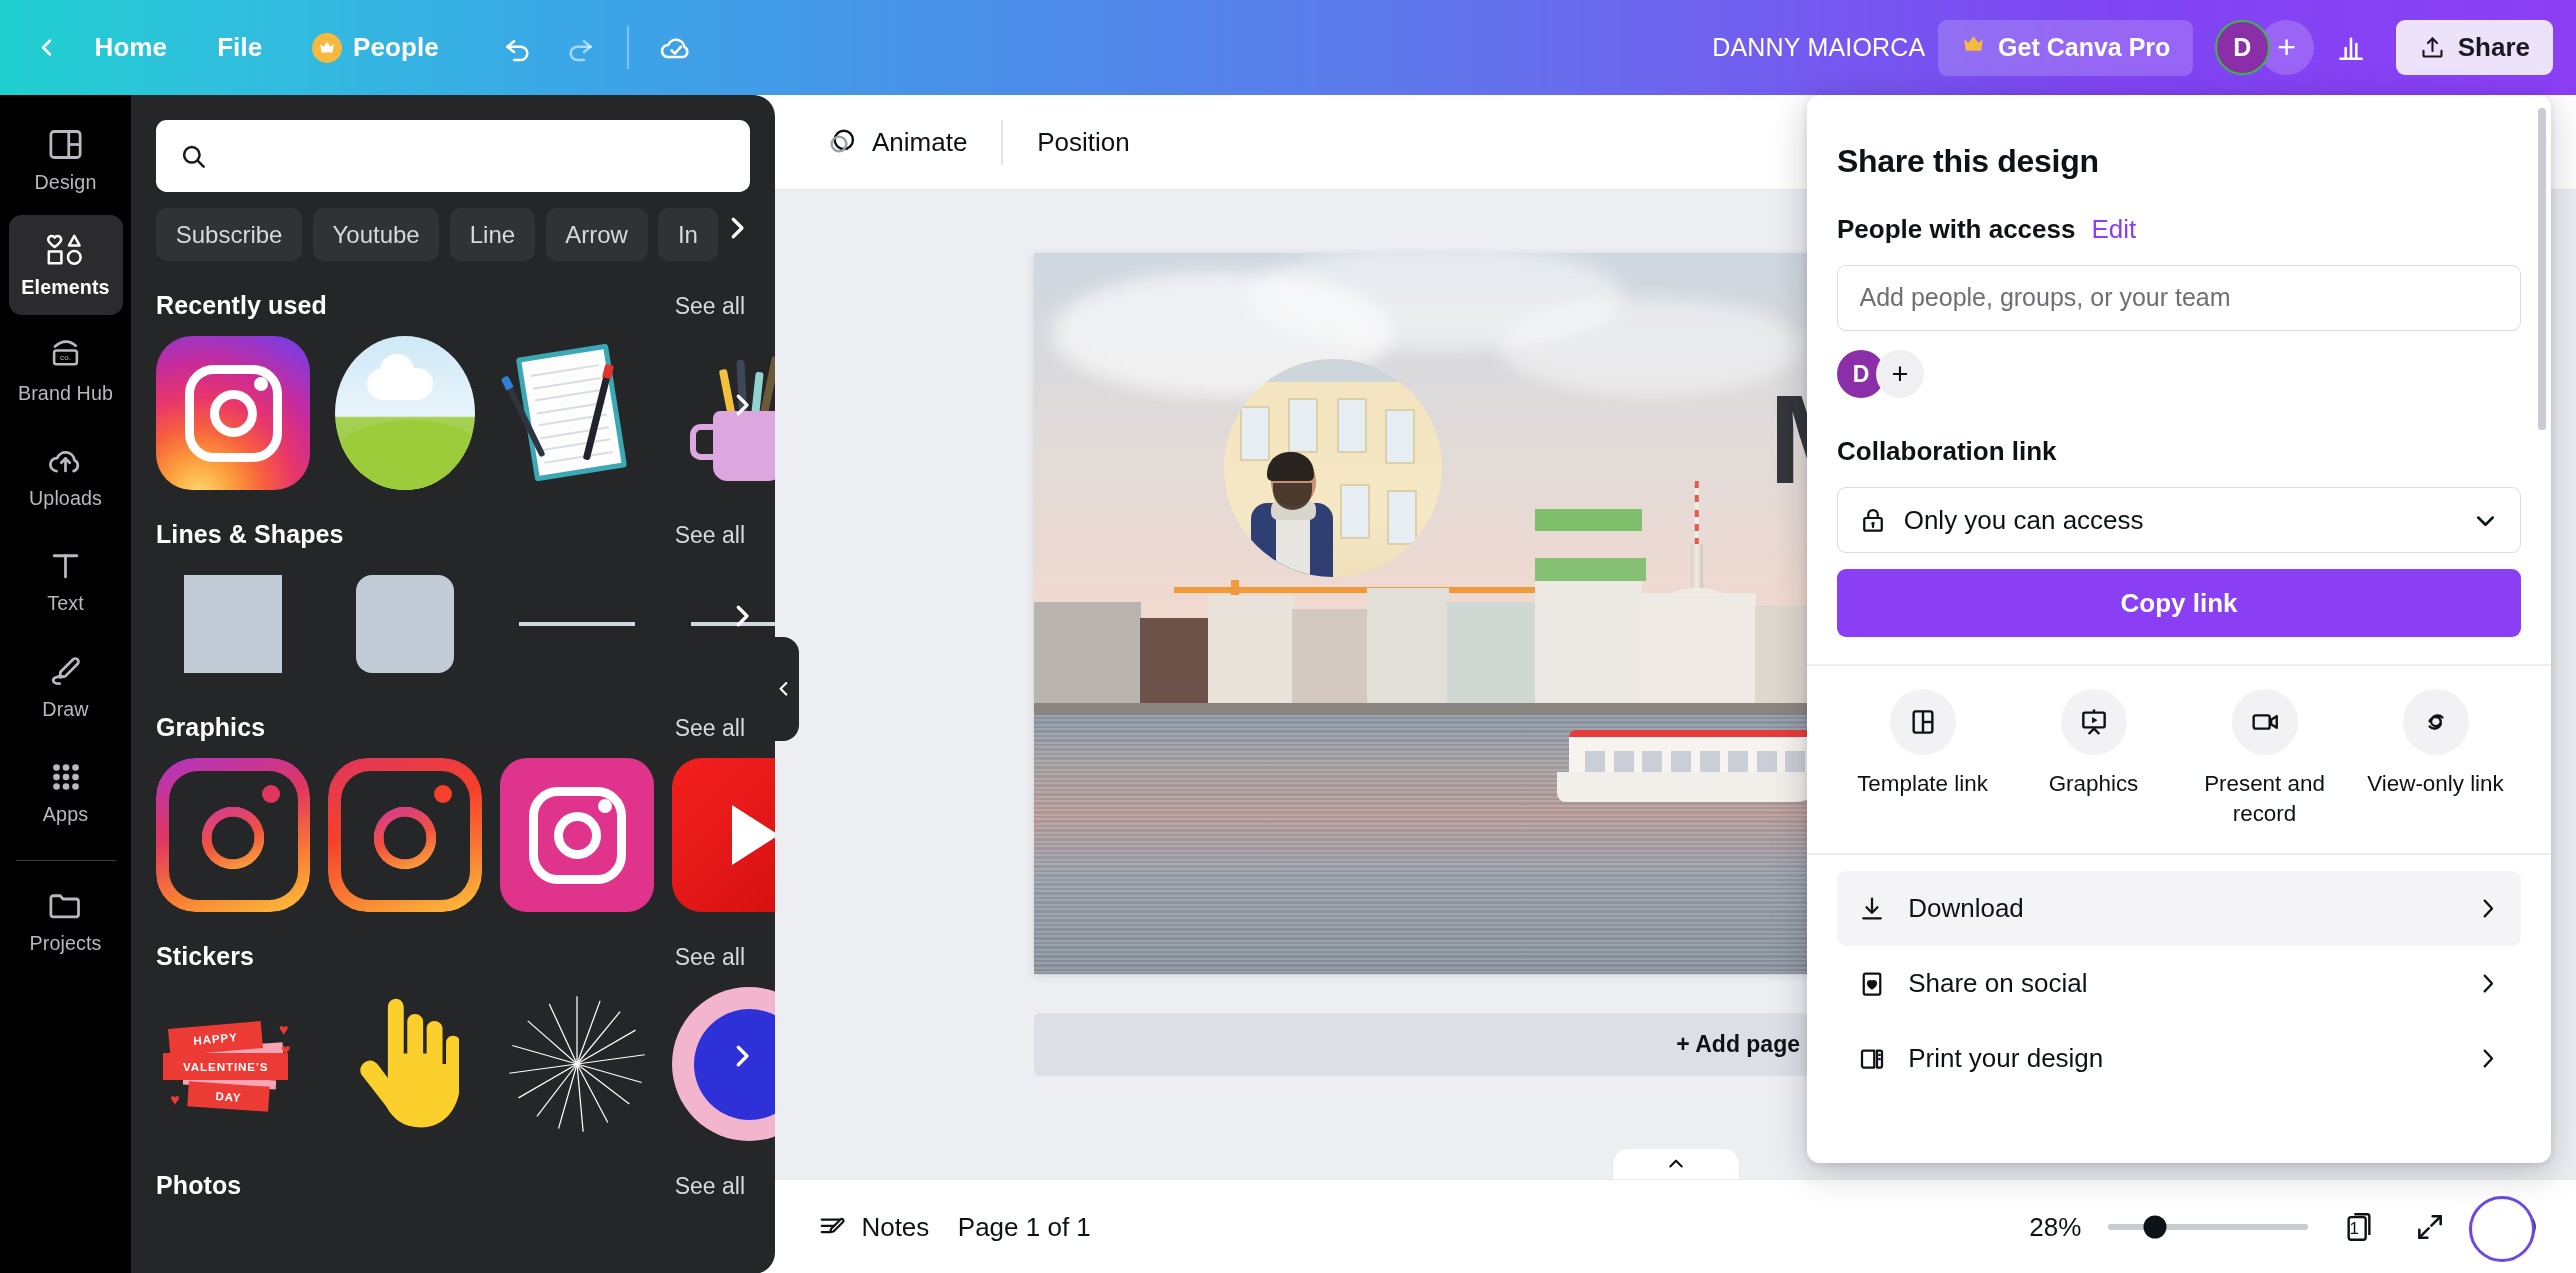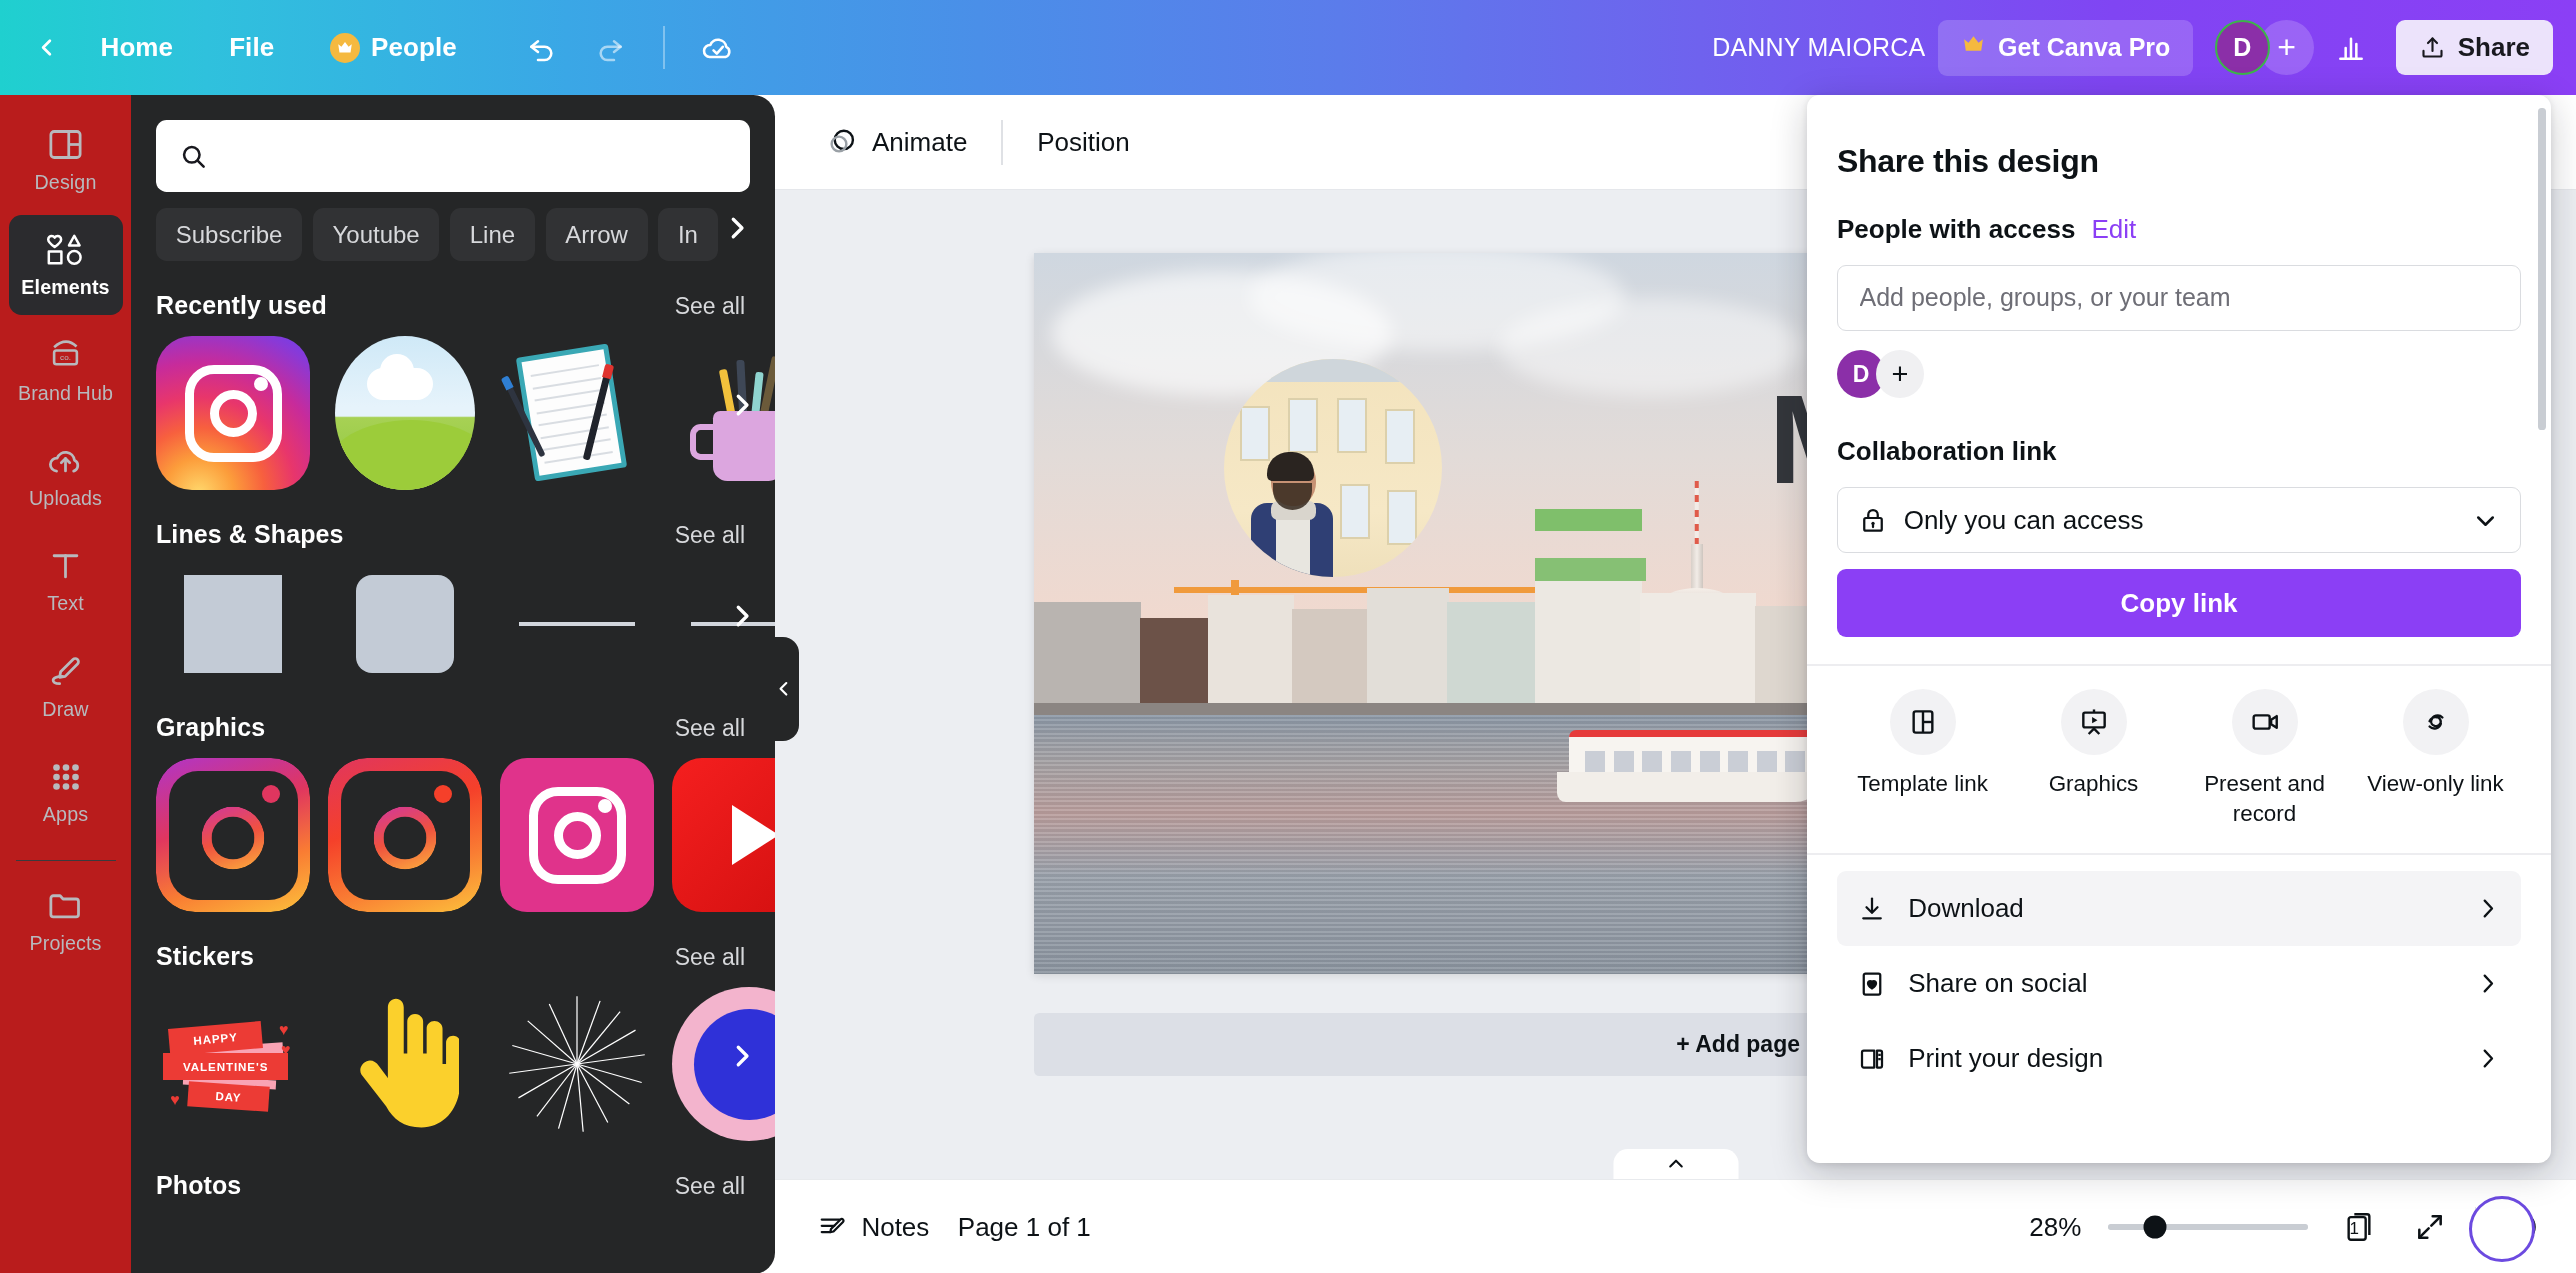--- a/index.html
+++ b/index.html
@@ -10,21 +10,21 @@
     -webkit-font-smoothing: antialiased;
   }
   .app { position: relative; width: 2576px; height: 1274px; }
 
   
   .topbar {
     position: absolute; left: 0; top: 0; width: 2576px; height: 95px;
     background: linear-gradient(90deg, #1fd0cf 0%, #2fc1dd 8%, #3aa7e6 22%, #4a8fe8 38%, #5b7ceb 52%, #6f62ee 66%, #8045f3 82%, #8b3ff5 100%);
     display: flex; align-items: center; z-index: 40;
   }
-  .tb-left { display: flex; align-items: center; padding-left: 27px; gap: 13px; }
+  .tb-left { display: flex; align-items: center; padding-left: 27px; gap: 7px; }
   .tb-chev {
     width: 39px; height: 39px; display: flex; align-items: center; justify-content: center;
     color: #fff; cursor: pointer;
   }
   .tb-btn {
     color: #ffffff; font-size: 26px; font-weight: 600; letter-spacing: 0.1px;
     padding: 10.7px 21.5px; border-radius: 9px; cursor: pointer;
     display: flex; align-items: center; gap: 10.7px; white-space: nowrap;
   }
   .crown {
@@ -61,21 +61,21 @@
   }
   .share-btn {
     background: #ece3fb; color: #19191f; border-radius: 9px;
     padding: 11.6px 23px; font-size: 26px; font-weight: 600;
     display: flex; align-items: center; gap: 11.6px; cursor: pointer; margin-left: 9px;
   }
 
   
   .rail {
     position: absolute; left: 0; top: 95px; width: 131px; height: 1179px;
-    background: #b91c1c; display: flex; flex-direction: column;
+    background: #000000; display: flex; flex-direction: column;
     align-items: center; padding-top: 14.3px; z-index: 30;
   }
   .rail-item {
     width: 114px; min-height: 100px; border-radius: 12.5px; display: flex;
     flex-direction: column; align-items: center; justify-content: center;
     gap: 7.2px; cursor: pointer; margin-bottom: 5.4px; color: #b8b9bd;
   }
   .rail-item.active { background: #2b2b2e; color: #ffffff; }
   .rail-item .lbl { font-size: 19.7px; font-weight: 400; letter-spacing: 0.1px; }
   .rail-item.active .lbl { font-weight: 600; }

